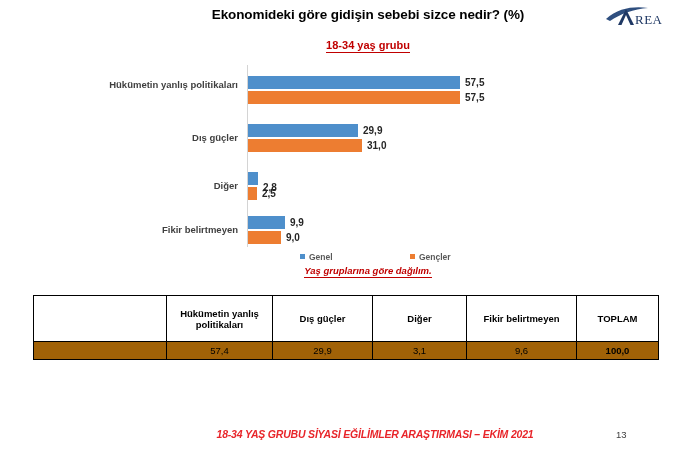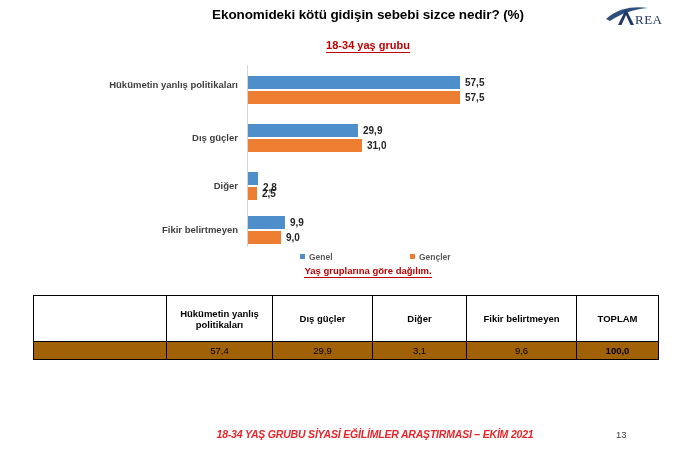--- a/index.html
+++ b/index.html
@@ -133,20 +133,21 @@
     top: 265px;
     width: 380px;
     text-align: center;
     font-size: 9.5px;
     font-weight: bold;
     color: #C00000;
   }
   .note span {
     border-bottom: 1px solid #C00000;
     padding-bottom: 1px;
+    font-style: italic;
   }
 
   
   .tbl-wrap {
     position: absolute;
     left: 33px;
     top: 295px;
     width: 625px;
   }
   table {
@@ -214,21 +215,21 @@
 <body>
 
 <div class="logo">
   <svg width="80" height="26" viewBox="0 0 80 26" xmlns="http://www.w3.org/2000/svg">
     <path d="M2 15 C14 4, 30 2, 44 4 C30 5, 16 10, 6 17 Z" fill="#2F4F7F"></path>
     <path d="M14 21 L22 5 L30 21 L26.5 21 L22 11 L17.5 21 Z" fill="#1F3864"></path>
     <text x="31" y="20" font-family="'Liberation Serif', serif" font-size="13" fill="#1F3864" letter-spacing="0.5">REA</text>
   </svg>
 </div>
 
-<div class="title">Ekonomideki kötü gidişin sebebi sizce nedir? (%)</div>
+<div class="title">Ekonomideki göre gidişin sebebi sizce nedir? (%)</div>
 <div class="subtitle">
   <span>18-34 yaş grubu</span>
 </div>
 
 <div class="chart">
   <div class="axis-line"></div>
   <div id="chart-groups">
       <div class="cat-group" style="top: 14px;">
         <div class="cat-label" style="top: 2.5px;">Hükümetin yanlış politikaları</div>
         <div class="bar blue" style="top: 0px; width: 212px;"></div>

